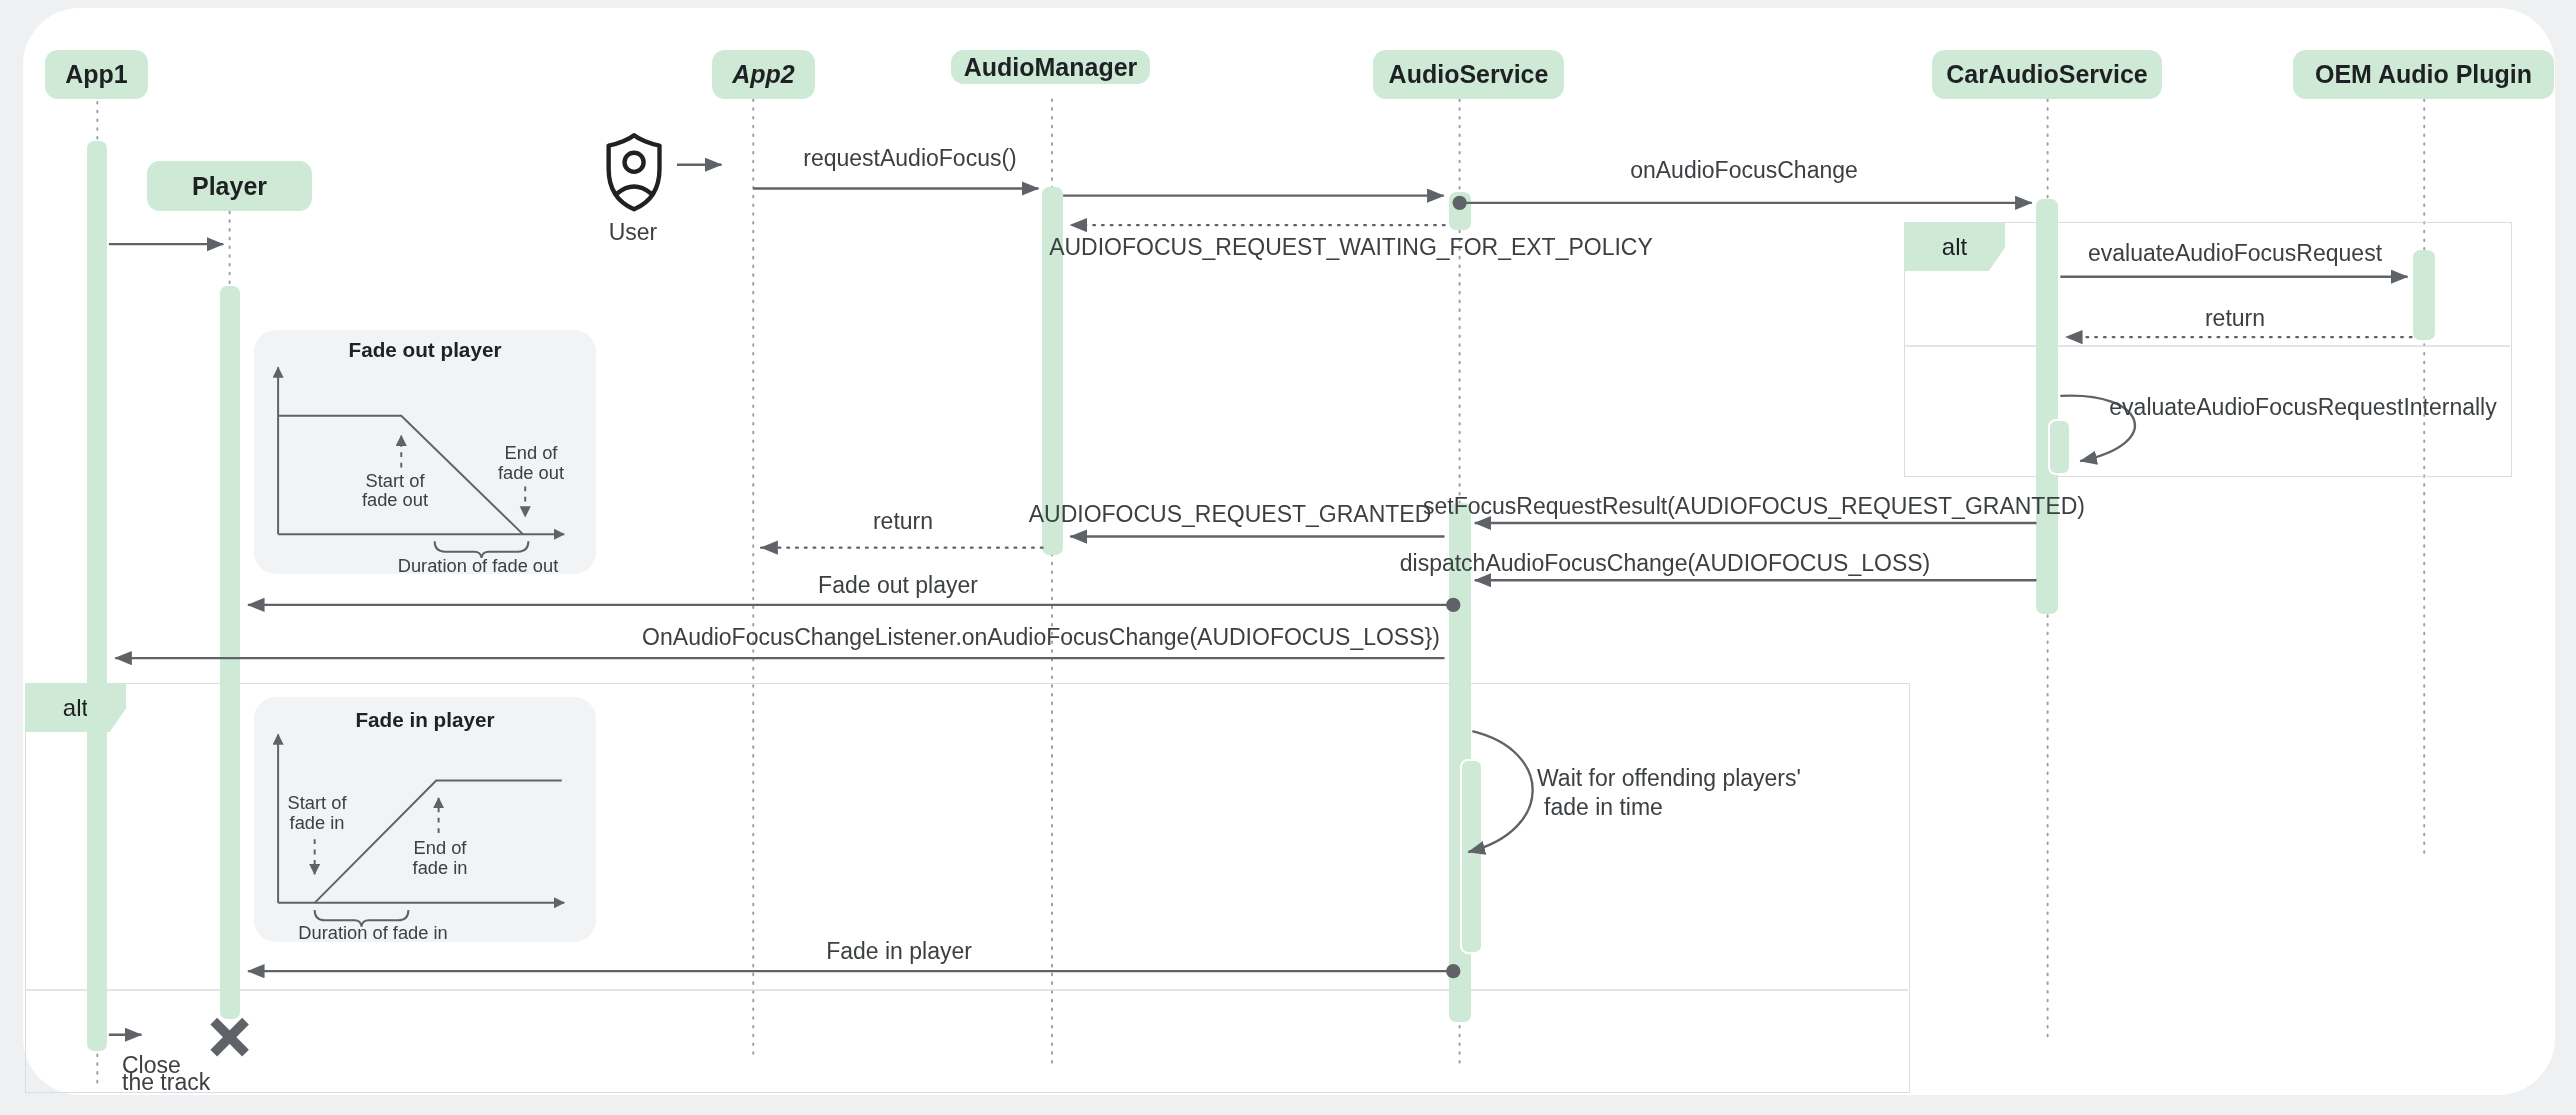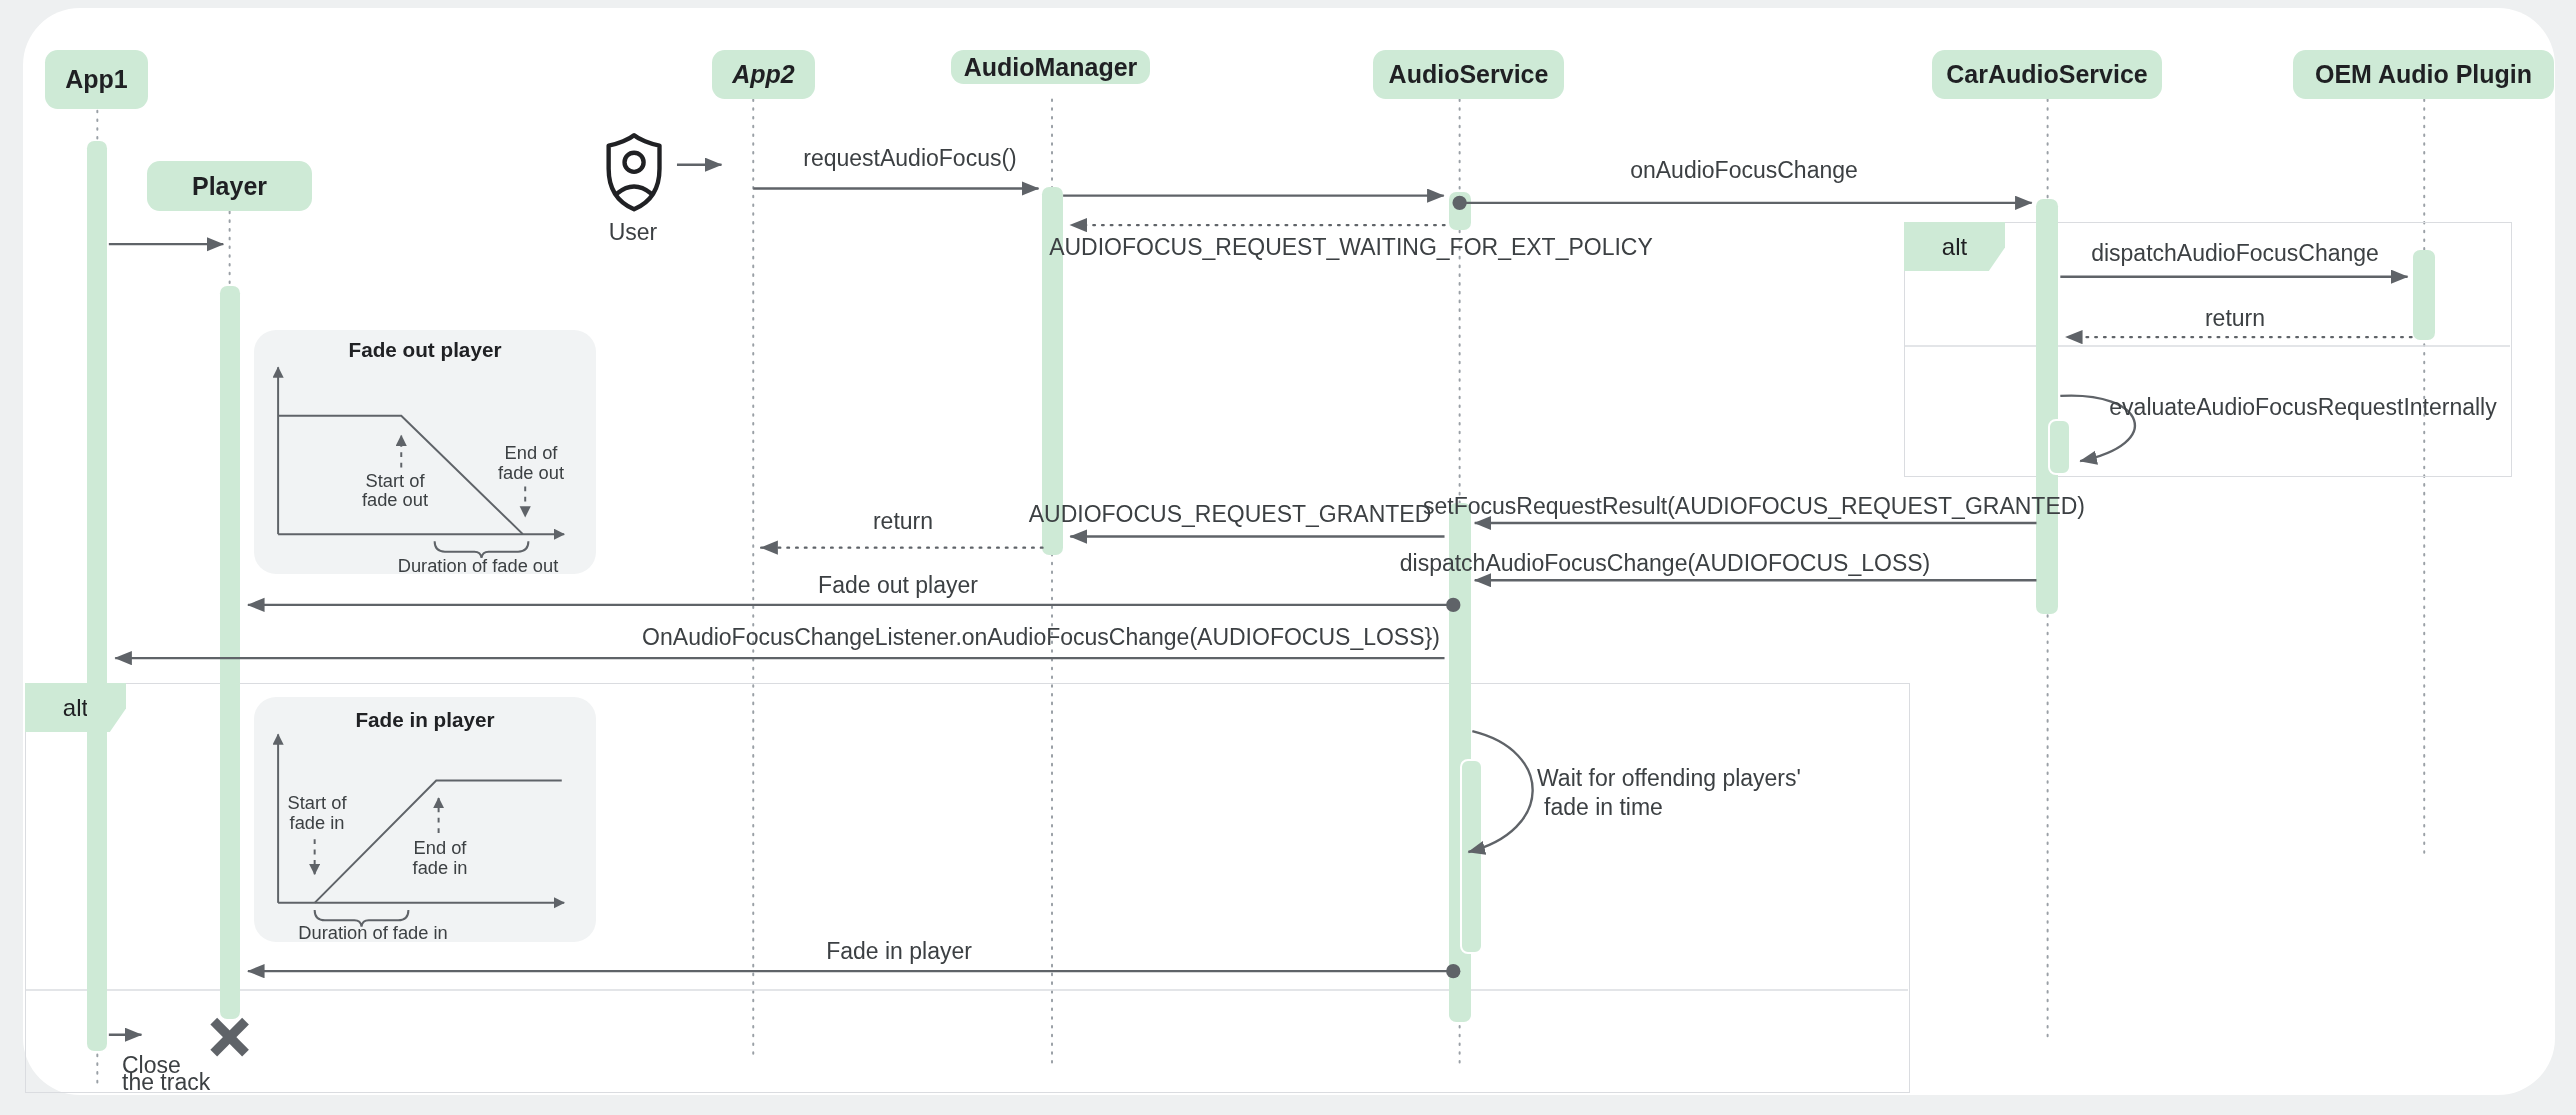--- a/index.html
+++ b/index.html
@@ -63,21 +63,21 @@
   <div class="altdiv" style="left:1904px;top:345px;width:606px;"></div>
   <div class="alttab" style="left:1904px;top:222px;width:101px;height:49px;">alt</div>
 
   <div class="altbox" style="left:25px;top:683px;width:1883px;height:408px;"></div>
   <div class="altdiv" style="left:25px;top:989px;width:1883px;"></div>
   <div class="alttab" style="left:25px;top:683px;width:101px;height:49px;">alt</div>
 
   <div class="chartbox" style="left:254px;top:330px;width:342px;height:244px;"></div>
   <div class="chartbox" style="left:254px;top:697px;width:342px;height:245px;"></div>
 
-  <div class="pbox" style="left:45px;top:50px;width:103px;height:59px;">App1</div>
+  <div class="pbox" style="left:45px;top:50px;width:103px;height:49px;">App1</div>
   <div class="pbox" style="left:712px;top:50px;width:103px;height:49px;font-style:italic;">App2</div>
   <div class="pbox" style="left:951px;top:50px;width:199px;height:34px;">AudioManager</div>
   <div class="pbox" style="left:1373px;top:50px;width:191px;height:49px;">AudioService</div>
   <div class="pbox" style="left:1932px;top:50px;width:230px;height:49px;">CarAudioService</div>
   <div class="pbox" style="left:2293px;top:50px;width:261px;height:49px;">OEM Audio Plugin</div>
   <div class="pbox" style="left:147px;top:161px;width:165px;height:50px;">Player</div>
 
   <div class="act" style="left:87px;top:141px;width:20px;height:910px;"></div>
   <div class="act" style="left:220px;top:286px;width:20px;height:733px;"></div>
   <div class="act" style="left:1042px;top:187px;width:20.7px;height:368px;"></div>
@@ -146,21 +146,21 @@
       <path class="cd" marker-end="url(#ahs)" d="M396,1056 V1100"></path>
       <path class="cd" marker-end="url(#ahs)" d="M552,1048 V1004"></path>
       <path class="cl" d="M396,1145 q0,13 13,13 h37 q8,0 9,8 q1,-8 9,-8 h37 q13,0 13,-13"></path>
     </g>
   </svg>
 
   <div class="msg" style="left:633px;top:219px;">User</div>
   <div class="msg" style="left:910px;top:145px;">requestAudioFocus()</div>
   <div class="msg" style="left:1744px;top:157px;">onAudioFocusChange</div>
   <div class="msg" style="left:1351px;top:234px;">AUDIOFOCUS_REQUEST_WAITING_FOR_EXT_POLICY</div>
-  <div class="msg" style="left:2235px;top:240px;">dispatchAudioFocusChange</div>
+  <div class="msg" style="left:2235px;top:240px;">evaluateAudioFocusRequest</div>
   <div class="msg" style="left:2235px;top:305px;">return</div>
   <div class="msg" style="left:2303px;top:394px;">evaluateAudioFocusRequestInternally</div>
   <div class="msg" style="left:1754px;top:493px;">setFocusRequestResult(AUDIOFOCUS_REQUEST_GRANTED)</div>
   <div class="msg" style="left:1230px;top:501px;">AUDIOFOCUS_REQUEST_GRANTED</div>
   <div class="msg" style="left:903px;top:508px;">return</div>
   <div class="msg" style="left:1665px;top:550px;">dispatchAudioFocusChange(AUDIOFOCUS_LOSS)</div>
   <div class="msg" style="left:898px;top:572px;">Fade out player</div>
   <div class="msg" style="left:1041px;top:624px;">OnAudioFocusChangeListener.onAudioFocusChange(AUDIOFOCUS_LOSS})</div>
   <div class="msgl" style="left:1537px;top:765px;">Wait for offending players'</div>
   <div class="msgl" style="left:1544px;top:794px;">fade in time</div>

